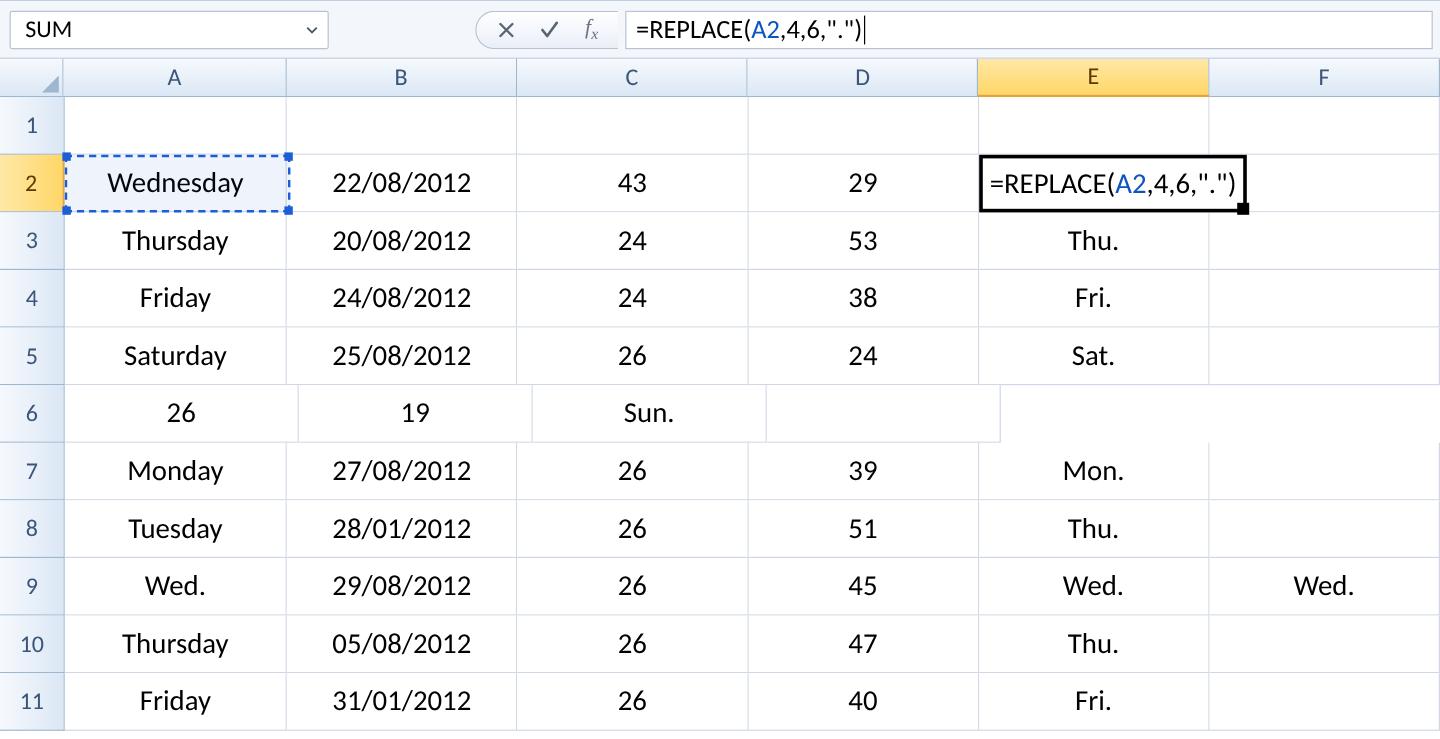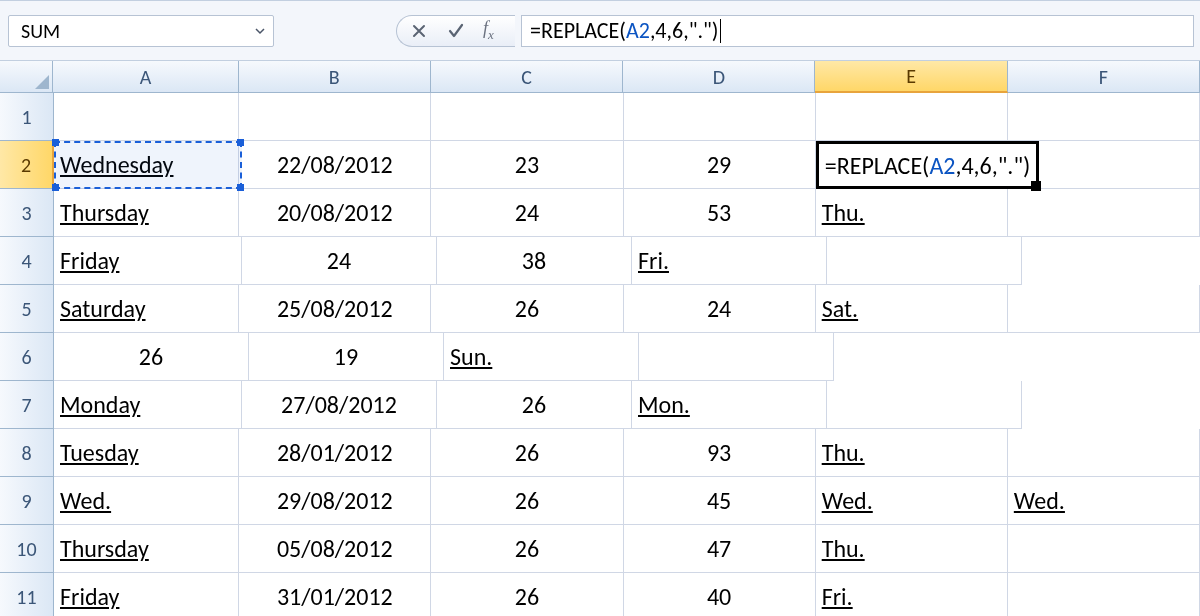--- a/index.html
+++ b/index.html
@@ -29,21 +29,21 @@
     width:1200px;
     height:616px;
     overflow:hidden;
     display:flex;
     flex-direction:column;
     border-top:1px solid #c2cfe0;
   }
 
   
   .formula-bar{
-    height:60px;
+    height:48px;
     display:flex;
     align-items:center;
     background:var(--formula-bar-bg);
     border-bottom:1px solid #c2cfe0;
     padding:0 6px 0 0;
     gap:6px;
   }
   .name-box-wrap{
     display:flex;align-items:center;
     height:32px;
@@ -74,21 +74,21 @@
     height:32px;
     background:linear-gradient(#ffffff,#e9eef7);
     border:1px solid #b7c3d4;
     border-right:none;
     border-radius:16px 0 0 16px;
     padding:0 10px 0 14px;
     gap:14px;
   }
   .fb-btn{
     width:22px;height:22px;
-    display:flex;align-items:center;
+    display:flex;align-items:center;justify-content:center;
     cursor:pointer;
     color:#4a5568;
   }
   .fb-btn svg{display:block;}
   .fx-label{
     font-family:Georgia,'Times New Roman',serif;
     font-style:italic;
     font-size:18px;
     color:#6b7280;
     margin-right:2px;
@@ -194,21 +194,21 @@
     border-right:1px solid var(--grid-border);
     border-bottom:1px solid var(--grid-border);
     font-size:24px;
     display:flex;align-items:center;
     padding:0 6px;
     overflow:hidden;
     white-space:nowrap;
     position:relative;
     background:#fff;
   }
-  .cell.left{justify-content:flex-start;text-decoration:underline;}
+  .cell.left{justify-content:center;}
   .cell.right{justify-content:center;}
 
   
   .cA{width:188px;}
   .cB{width:195px;}
   .cC{width:195px;}
   .cD{width:195px;}
   .cE{width:195px;}
   .cF{width:195px;}
 
@@ -381,21 +381,21 @@
               <div class="handle h-tl"></div>
               <div class="handle h-tr"></div>
               <div class="handle h-bl"></div>
               <div class="handle h-br"></div>
             </div>
           </div>
           <div class="cell cB right">
             <span>22/08/2012</span>
           </div>
           <div class="cell cC right">
-            <span>23</span>
+            <span>43</span>
           </div>
           <div class="cell cD right">
             <span>29</span>
           </div>
           <div class="cell cE left" style="overflow: visible;">
             <div class="edit-overflow">
               <span>=REPLACE(</span>
               <span class="ref">A2</span>
               <span>,4,6,".")</span>
               <div class="fill-handle"></div>
@@ -422,20 +422,23 @@
             <span>Thu.</span>
           </div>
           <div class="cell cF left">
             <span></span>
           </div>
         </div>
         <div class="row">
           <div class="cell cA left">
             <span>Friday</span>
           </div>
+          <div class="cell cB right">
+            <span>24/08/2012</span>
+          </div>
           <div class="cell cC right">
             <span>24</span>
           </div>
           <div class="cell cD right">
             <span>38</span>
           </div>
           <div class="cell cE left">
             <span>Fri.</span>
           </div>
           <div class="cell cF left">
@@ -479,39 +482,42 @@
         <div class="row">
           <div class="cell cA left">
             <span>Monday</span>
           </div>
           <div class="cell cB right">
             <span>27/08/2012</span>
           </div>
           <div class="cell cC right">
             <span>26</span>
           </div>
+          <div class="cell cD right">
+            <span>39</span>
+          </div>
           <div class="cell cE left">
             <span>Mon.</span>
           </div>
           <div class="cell cF left">
             <span></span>
           </div>
         </div>
         <div class="row">
           <div class="cell cA left">
             <span>Tuesday</span>
           </div>
           <div class="cell cB right">
             <span>28/01/2012</span>
           </div>
           <div class="cell cC right">
             <span>26</span>
           </div>
           <div class="cell cD right">
-            <span>93</span>
+            <span>51</span>
           </div>
           <div class="cell cE left">
             <span>Thu.</span>
           </div>
           <div class="cell cF left">
             <span></span>
           </div>
         </div>
         <div class="row">
           <div class="cell cA left">

